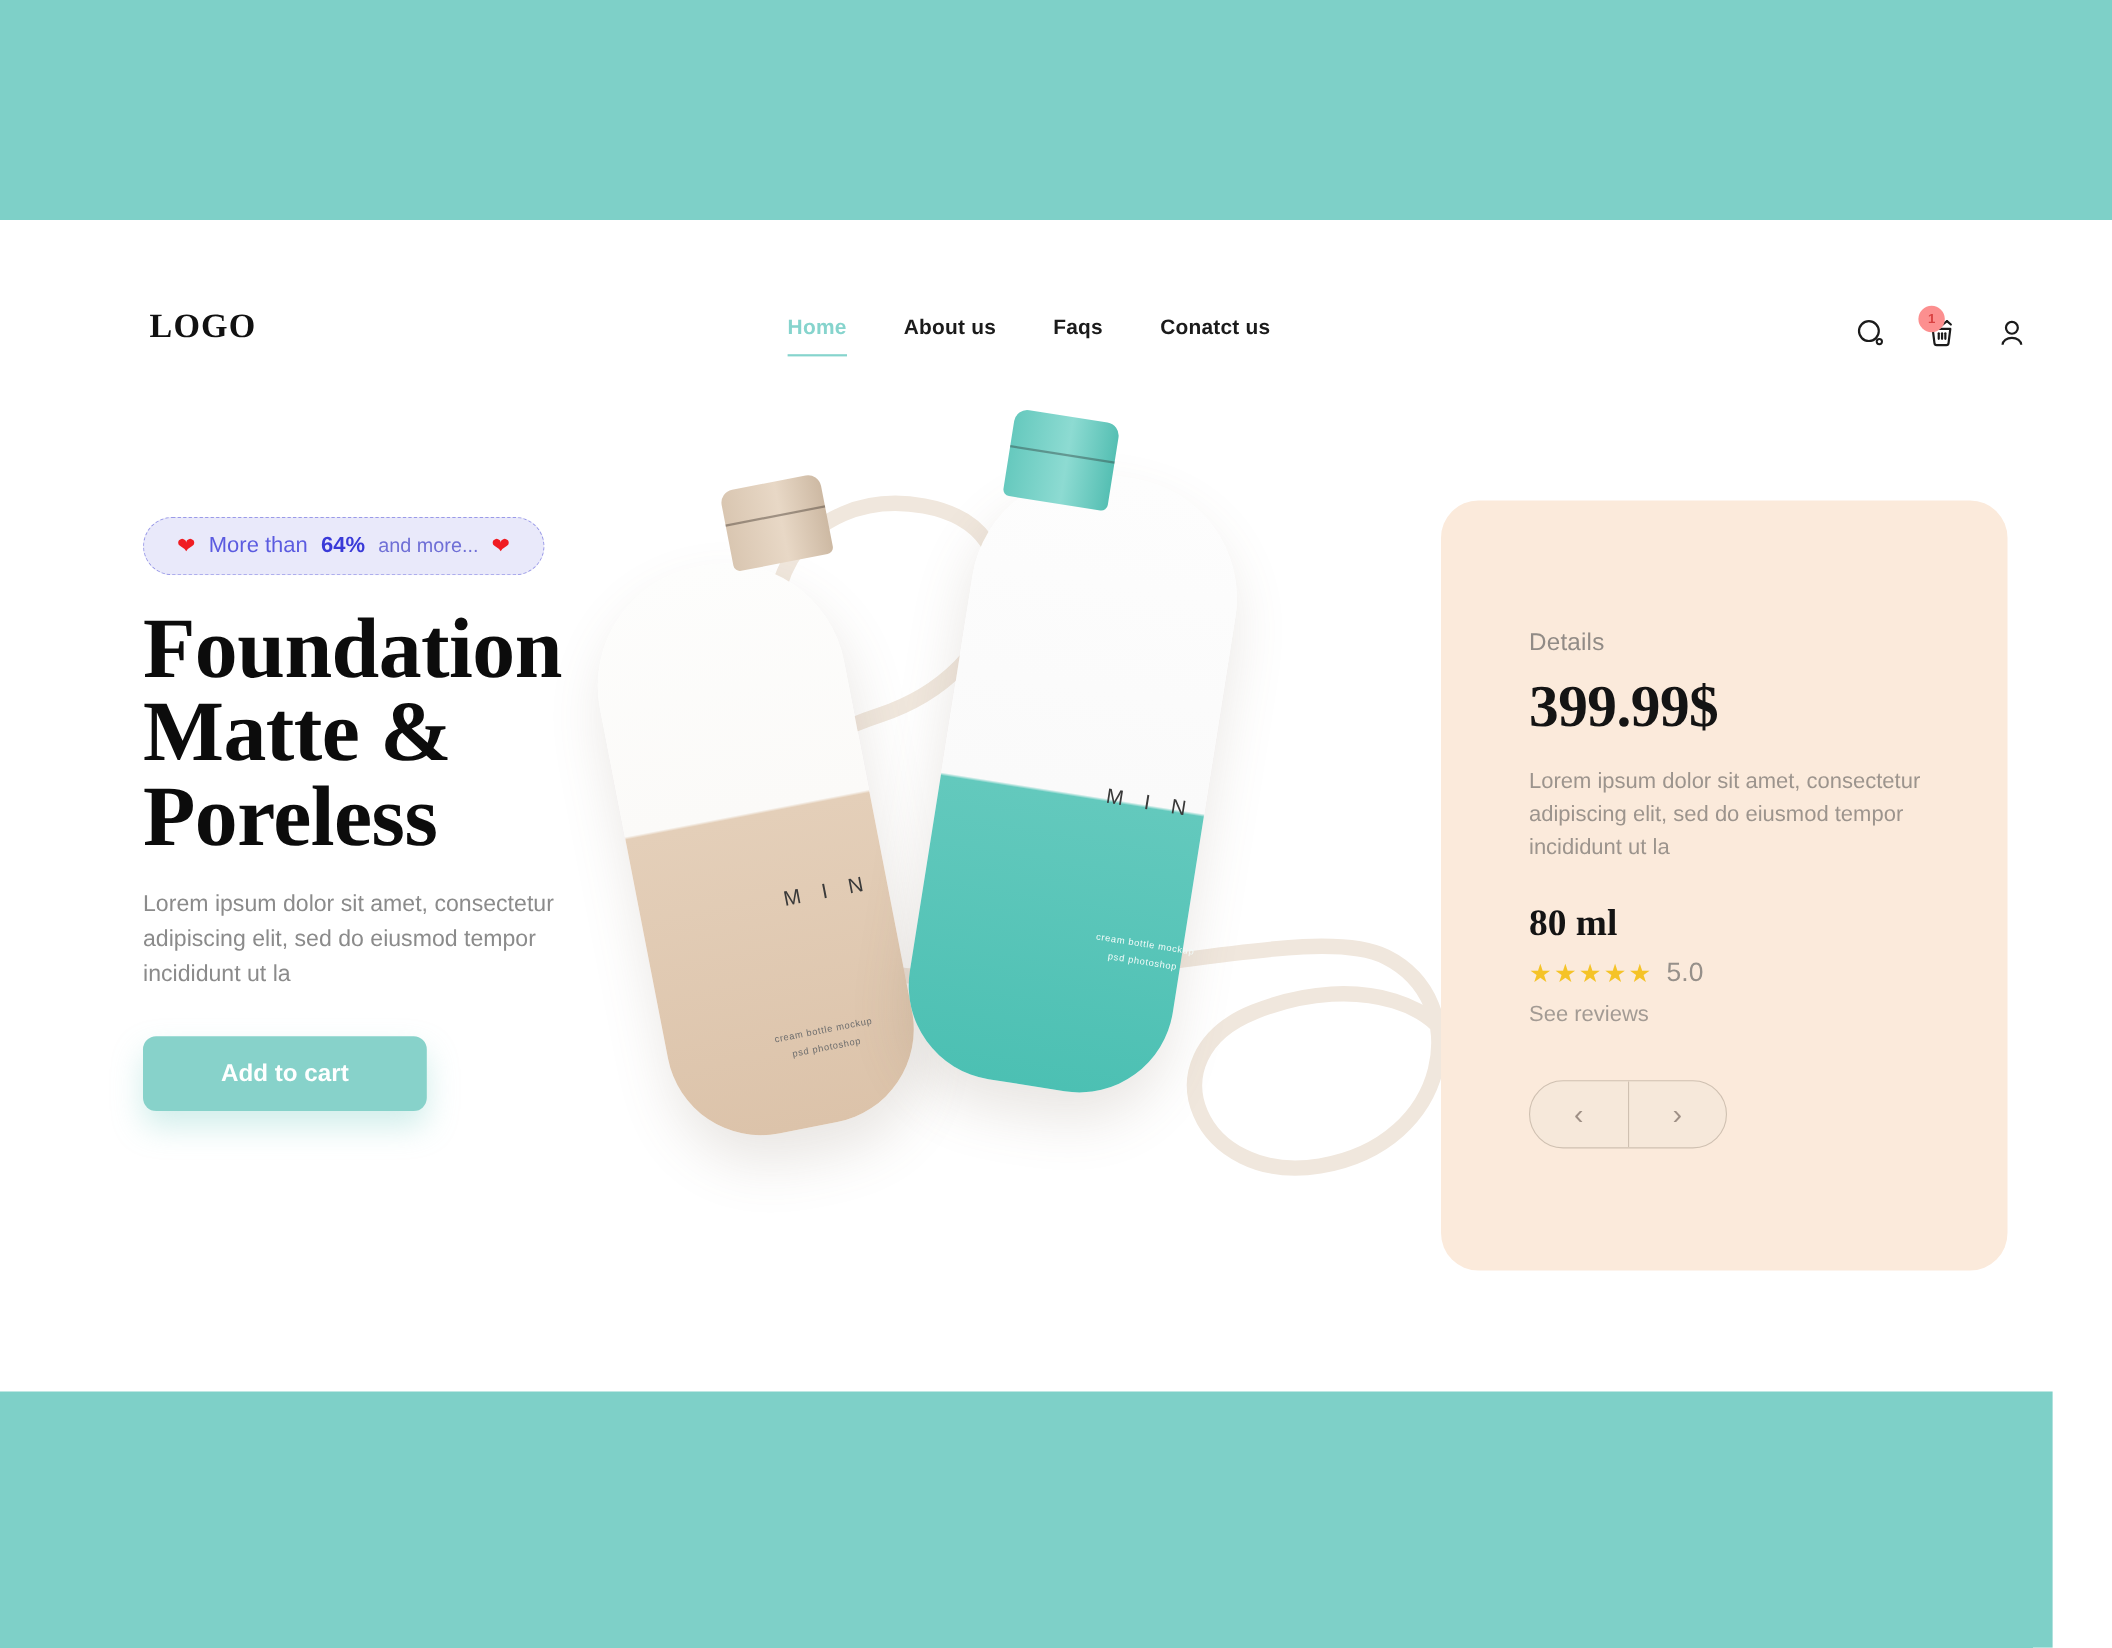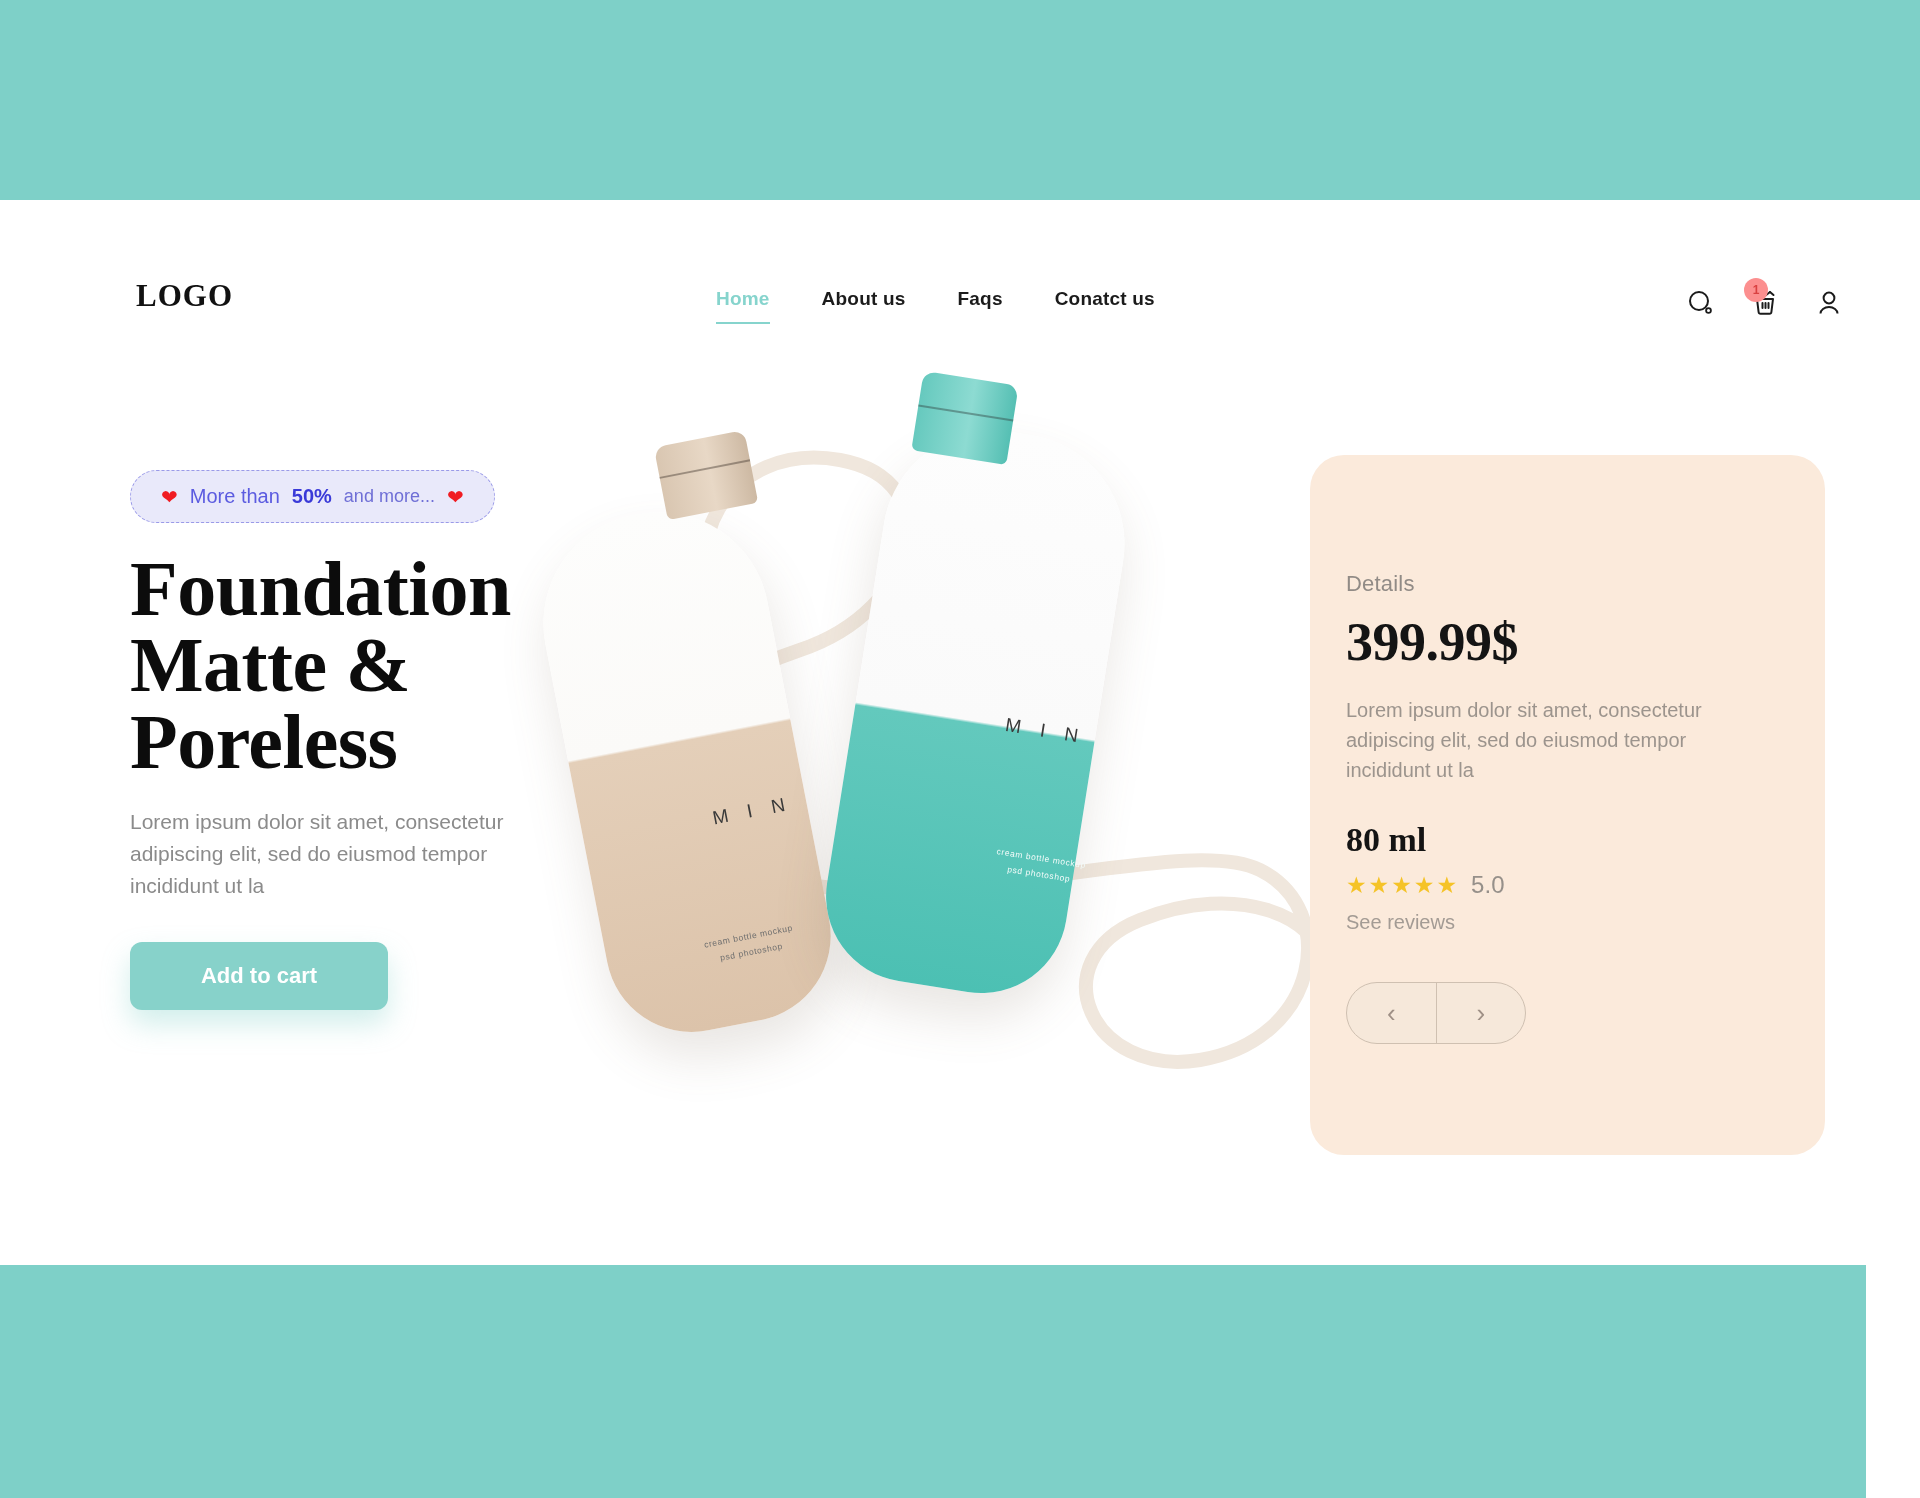--- a/index.html
+++ b/index.html
@@ -146,21 +146,21 @@
   }
   .mock-beige { left:65px; top:528px; transform:rotate(-11deg); }
   .mock-teal  { left:355px; top:450px; transform:rotate(9deg); color:#f2fbf9; }
 
   
   .details-card {
     position:absolute; left:1310px; top:455px;
     width:515px; height:700px;
     background:#fbeadb; border-radius:34px;
   }
-  .d-inner { padding:116px 0 0 36px; }
+  .d-inner { padding:116px 0 0 80px; }
   .d-label { font-size:22px; color:#918b86; letter-spacing:0.2px; }
   .d-price {
     margin-top:14px;
     font-family:"Liberation Serif", serif;
     font-size:54px; font-weight:700; color:#141414; letter-spacing:-0.5px;
   }
   .d-desc {
     margin-top:22px; width:430px;
     font-size:20px; line-height:1.5; color:#9c948d;
   }
@@ -231,21 +231,21 @@
         <path d="M6.5 25.5 a8.5 6.4 0 0 1 17 0" fill="none" stroke="#1b1b1b" stroke-width="2"></path>
       </svg>
     </div>
   </div>
 
   <div class="hero-left">
 
     <div class="promo">
       <span class="heart">❤</span>
       <span>More than </span>
-        <b>50%</b>
+        <b>64%</b>
         <span class="muted"> and more...</span>
       <span class="heart">❤</span>
     </div>
 
     <h1 class="headline">
       <span>Foundation</span><br>
       <span>Matte &amp;</span><br>
       <span>Poreless</span>
     </h1>
 

